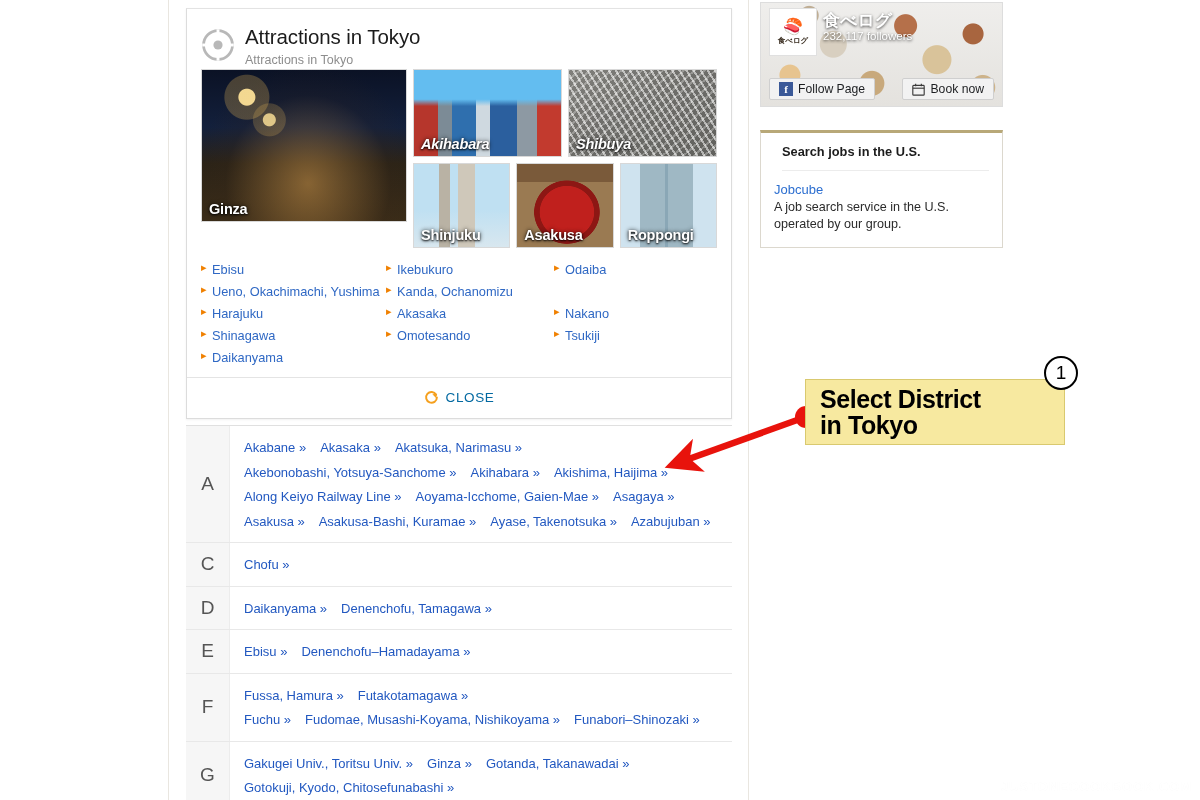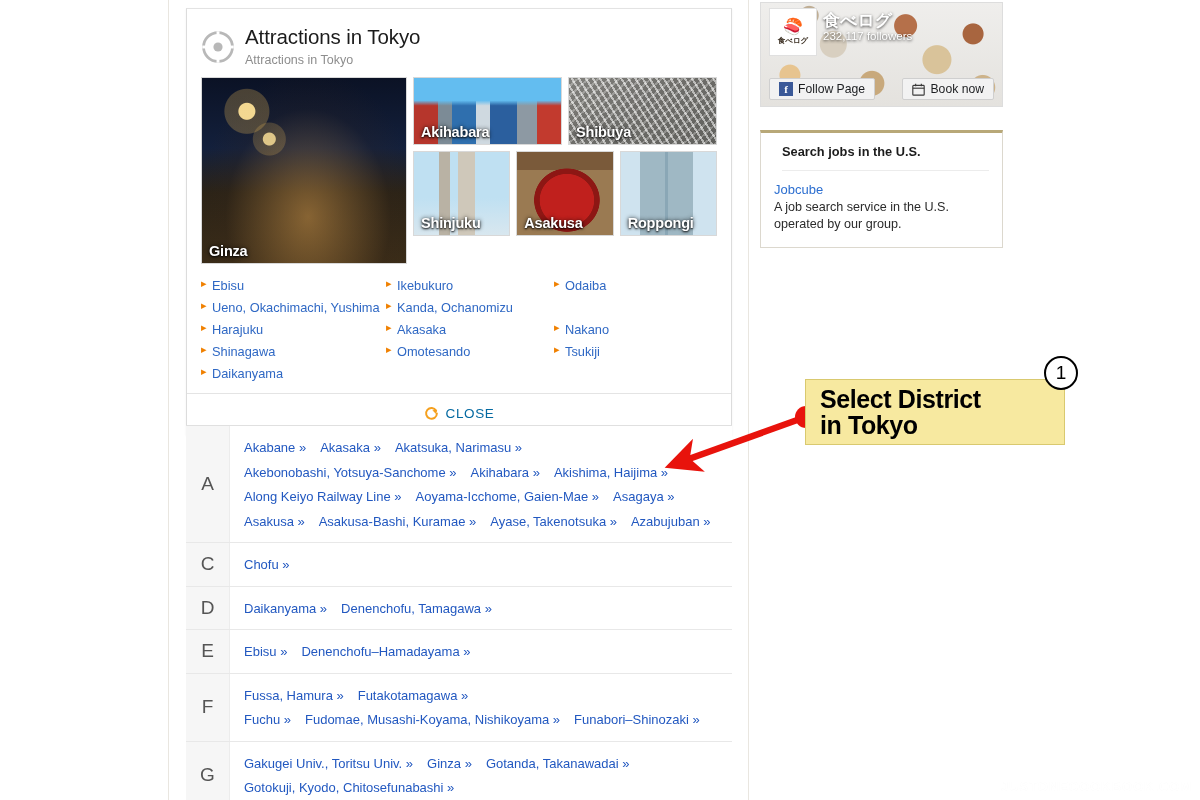--- a/index.html
+++ b/index.html
@@ -15,41 +15,41 @@
   .rail { position: absolute; top: 0; width: 1px; height: 800px; background: #e9e6e0; }
   .rail-l { left: 168px; }
   .rail-r { left: 748px; }
 
   
   .card {
     position: absolute; left: 186px; top: 8px; width: 546px;
     background: #fff; border: 1px solid #dcdcdc; border-top: 1px solid #e3e3e3;
     box-shadow: 0 1px 2px rgba(0,0,0,.06);
   }
-  .card-head { display: flex; align-items: center; padding: 16px 16px 10px 14px; }
+  .card-head { display: flex; align-items: flex-start; padding: 16px 16px 2px 14px; }
   .head-icon { width: 34px; height: 34px; flex: 0 0 34px; margin-right: 10px; margin-top: 3px; }
   .head-text { padding-top: 0px; }
   .head-title { font-size: 20.5px; color: #1b1b1b; line-height: 1.15; letter-spacing: -.1px; }
   .head-sub { font-size: 12.5px; color: #8d8d8d; margin-top: 4px; }
 
   
   .thumbs { padding: 0 14px 6px 14px; display: flex; gap: 6px; }
   .thumb-col-left { flex: 0 0 206px; }
   .thumb-col-right { flex: 1; display: flex; flex-direction: column; gap: 6px; }
   .thumb-row { display: flex; gap: 6px; }
   .thumb {
     position: relative; overflow: hidden; border: 1px solid #d8d8d8; background: #bbb;
   }
   .thumb .label {
     position: absolute; left: 7px; bottom: 4px; color: #fff; font-size: 14.5px;
     font-weight: bold; text-shadow: 0 1px 2px rgba(0,0,0,.9), 0 0 4px rgba(0,0,0,.8);
     letter-spacing: -.2px;
   }
-  .t-ginza  { height: 187px; padding-left: 36px; }
-  .t-small  { height: 68px; }
+  .t-ginza  { height: 153px; padding-left: 36px; }
+  .t-small  { height: 88px; font-style: italic; }
   .t-small2 { height: 85px; }
   .thumb-row > .thumb { flex: 1; }
 
   
   .ph-ginza {
     background:
       radial-gradient(circle at 22% 18%, rgba(255,226,150,.95) 0 8px, rgba(255,200,90,.25) 9px 22px, transparent 23px),
       radial-gradient(circle at 33% 33%, rgba(255,226,150,.85) 0 6px, rgba(255,200,90,.2) 7px 16px, transparent 17px),
       radial-gradient(ellipse at 52% 75%, rgba(206,150,74,.55) 0%, rgba(60,40,25,.15) 55%, transparent 75%),
       linear-gradient(180deg, #0b1225 0%, #13203c 38%, #2b2317 62%, #3a2c18 100%);

